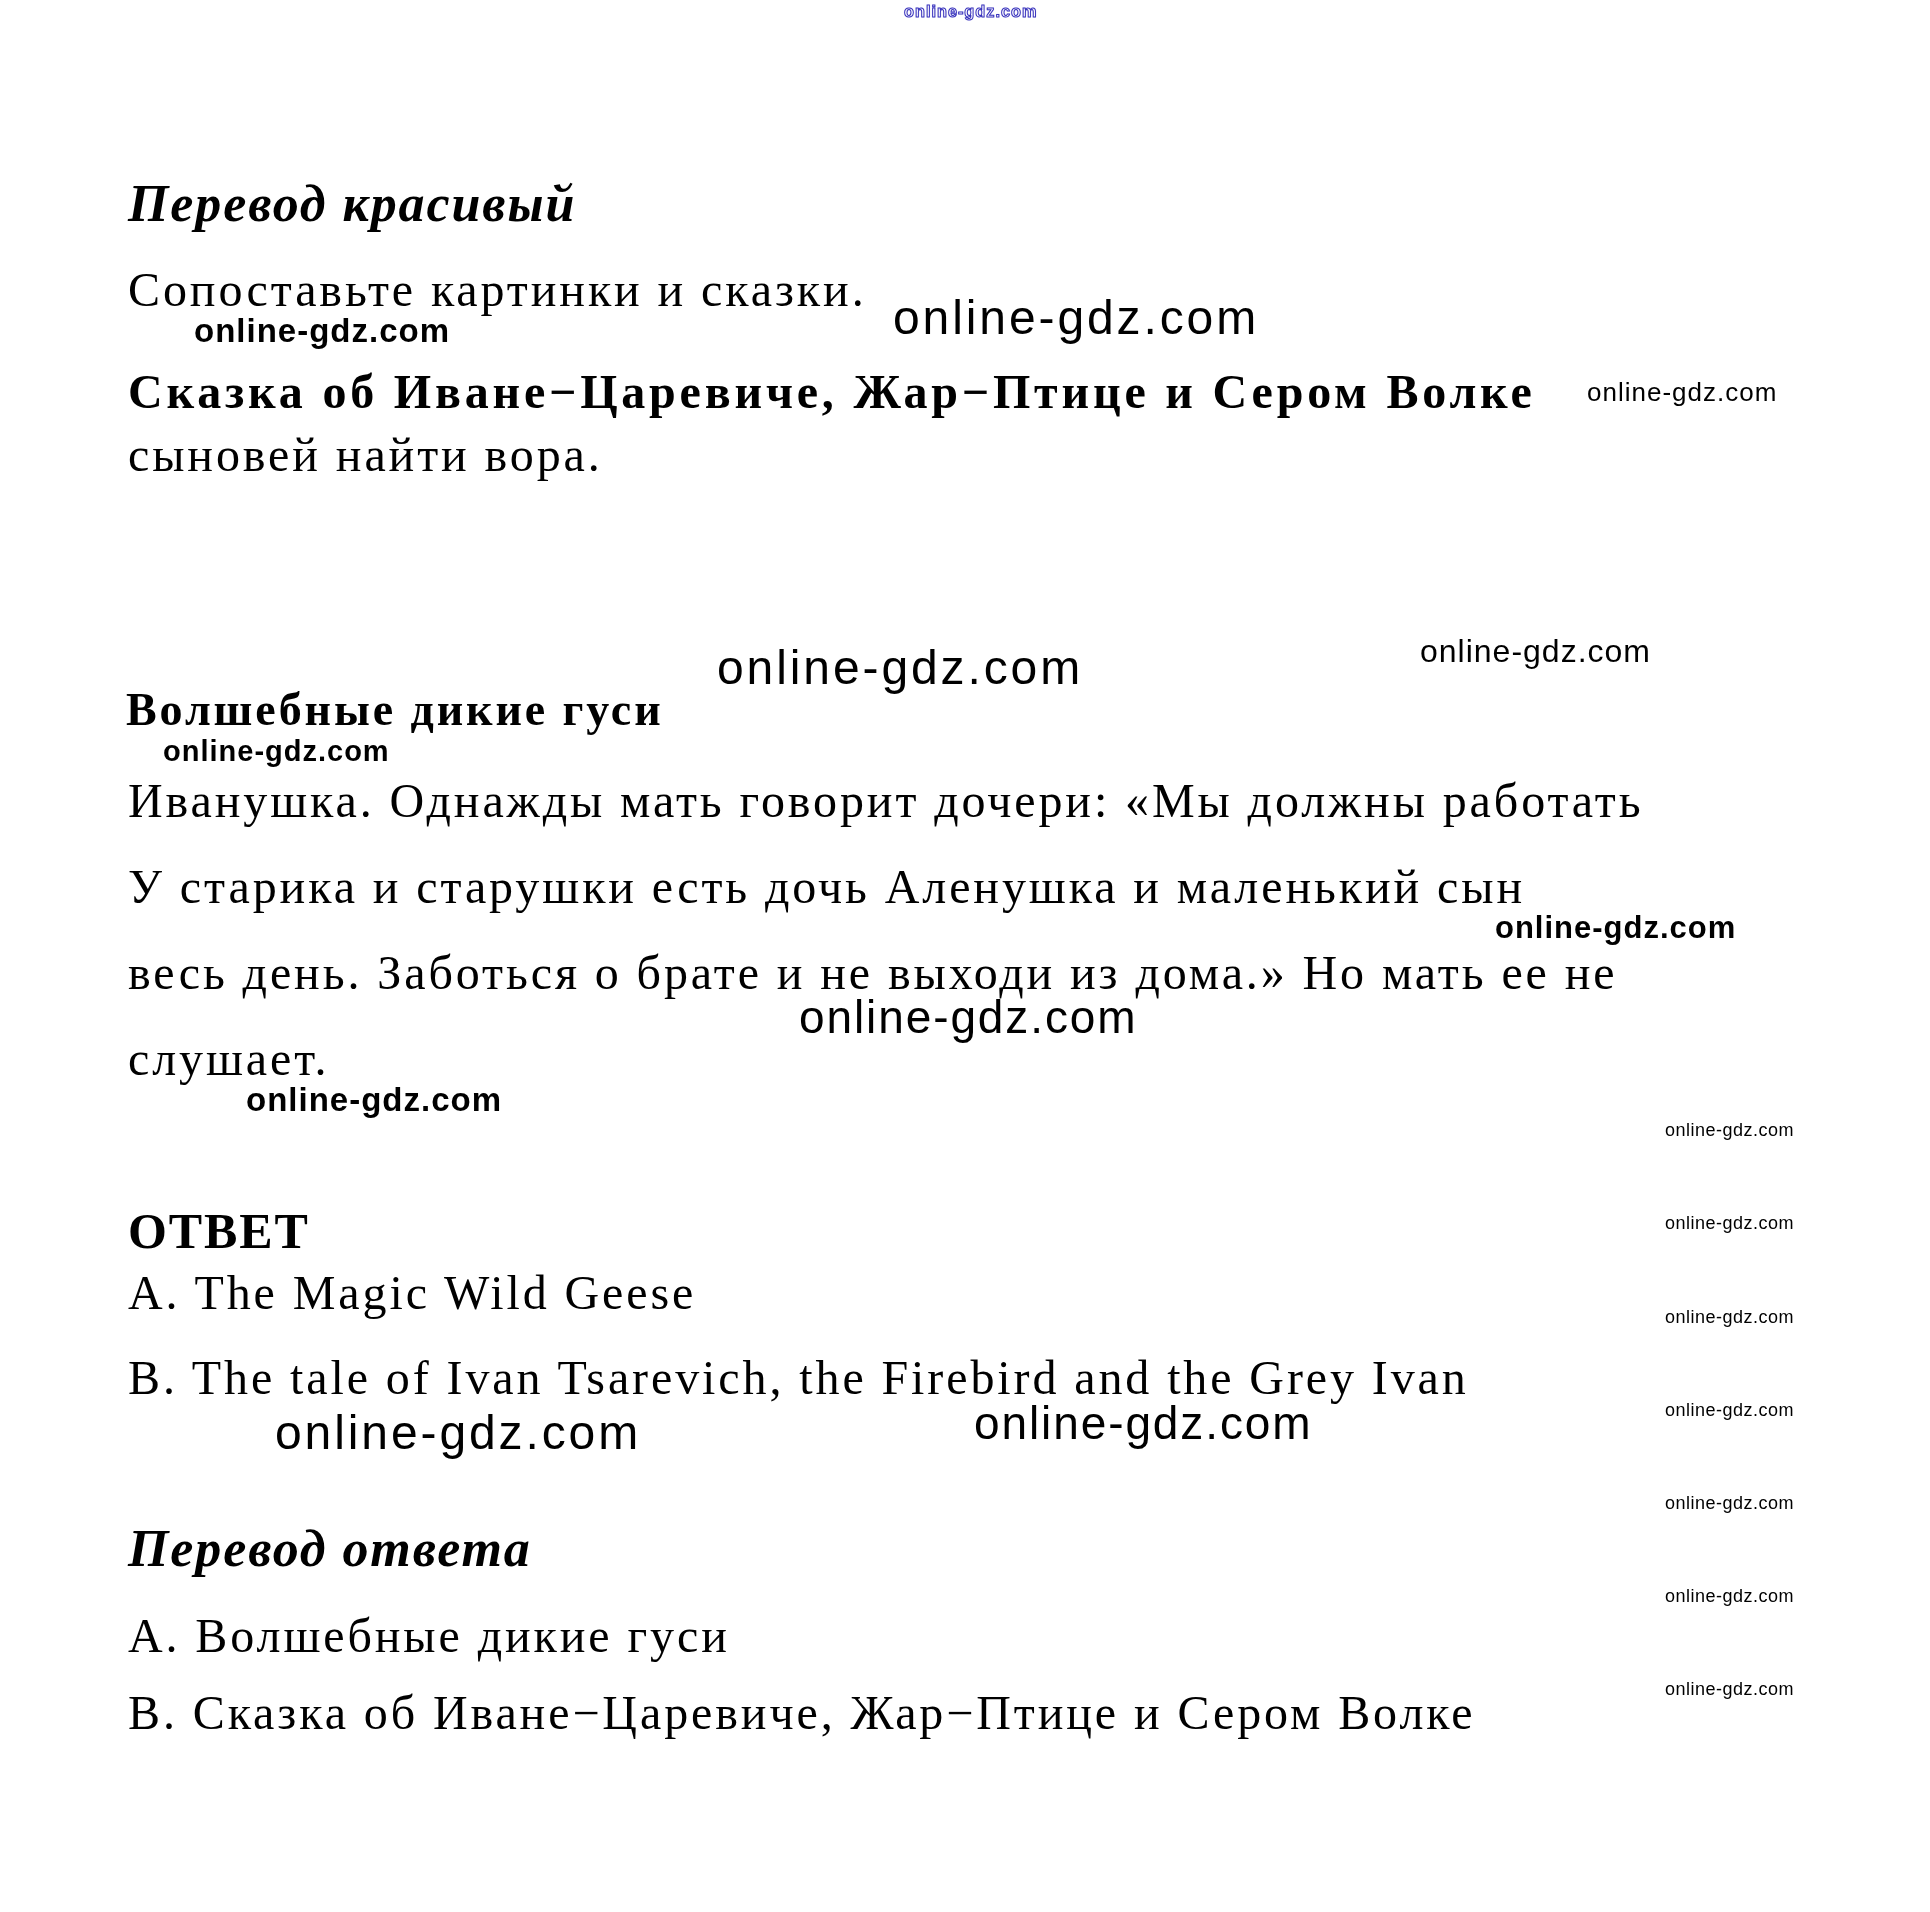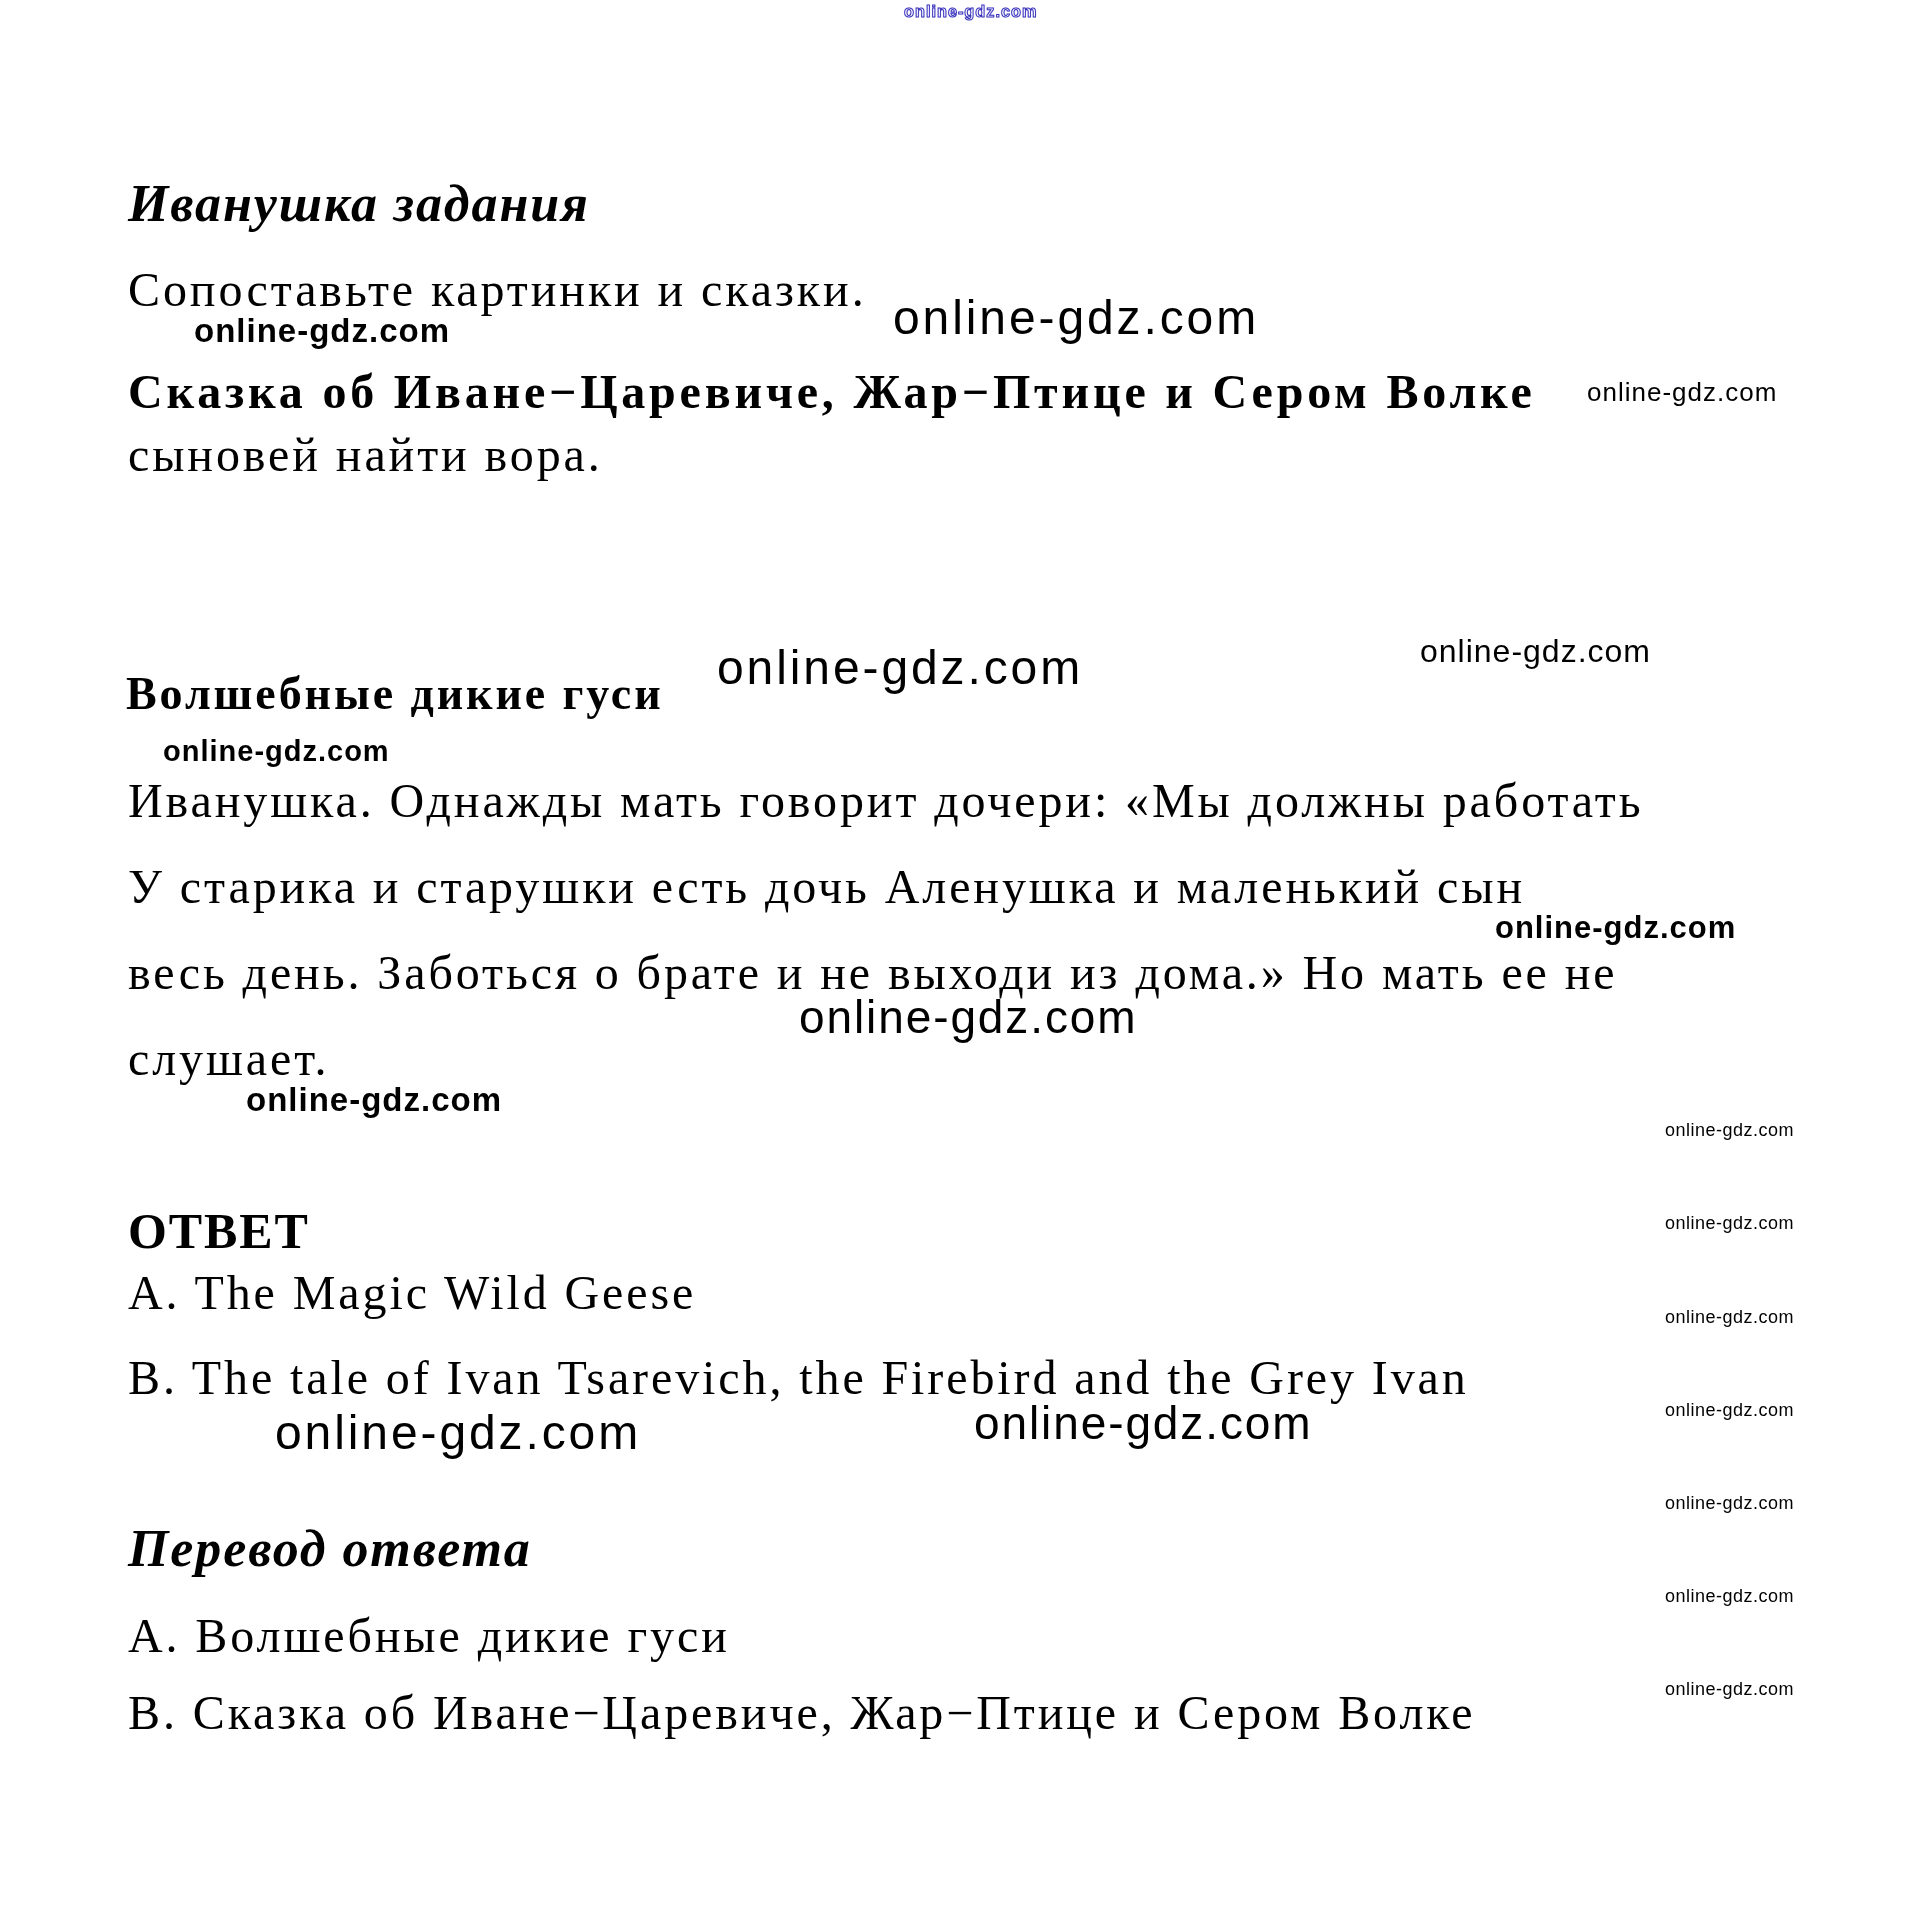--- a/index.html
+++ b/index.html
@@ -48,38 +48,38 @@
     text-shadow:0 0 1px var(--watermark-blue);
   }
 </style>
 </head>
 <body>
 
 <div class="page">
 
   <span class="wm wm-outline" style="left:904px;top:1.9px;">online-gdz.com</span>
 
-  <div class="txt h-italic" style="left:128px;top:175px;">Иванушка задания</div>
+  <div class="txt h-italic" style="left:128px;top:175px;">Перевод красивый</div>
 
   <div class="txt body-line" style="left:128px;top:264px;">Сопоставьте картинки и сказки.</div>
 
   <span class="wm wm-bold" style="left:194px;top:312px;">online-gdz.com</span>
   <span class="wm wm-big" style="left:893px;top:290px;">online-gdz.com</span>
 
   <div class="txt h-bold" style="left:128px;top:350px;">Сказка об Иване−Царевиче, Жар−Птице и Сером Волке</div>
   <span class="wm wm-small" style="left:1587px;top:377px;">online-gdz.com</span>
 
   <div class="para lh92" style="left:128px;top:411px;">
     <span class="line">сыновей найти вора.</span>
   </div>
 
   <span class="wm wm-big" style="left:717px;top:640px;">online-gdz.com</span>
   <span class="wm wm-med2" style="left:1420px;top:633px;">online-gdz.com</span>
 
-  <div class="txt h-bold-sm" style="left:126px;top:669px;">Волшебные дикие гуси</div>
+  <div class="txt h-bold-sm" style="left:126px;top:685px;">Волшебные дикие гуси</div>
   <span class="wm wm-left2" style="left:163px;top:735px;">online-gdz.com</span>
 
   <div class="para lh90" style="left:128px;top:758px;">
     <span class="line">Иванушка. Однажды мать говорит дочери: «Мы должны работать</span>
     <span class="line">У старика и старушки есть дочь Аленушка и маленький сын</span>
     <span class="line">весь день. Заботься о брате и не выходи из дома.» Но мать ее не</span>
     <span class="line">слушает.</span>
   </div>
 
   <span class="wm wm-med" style="left:1495px;top:910px;">online-gdz.com</span>

